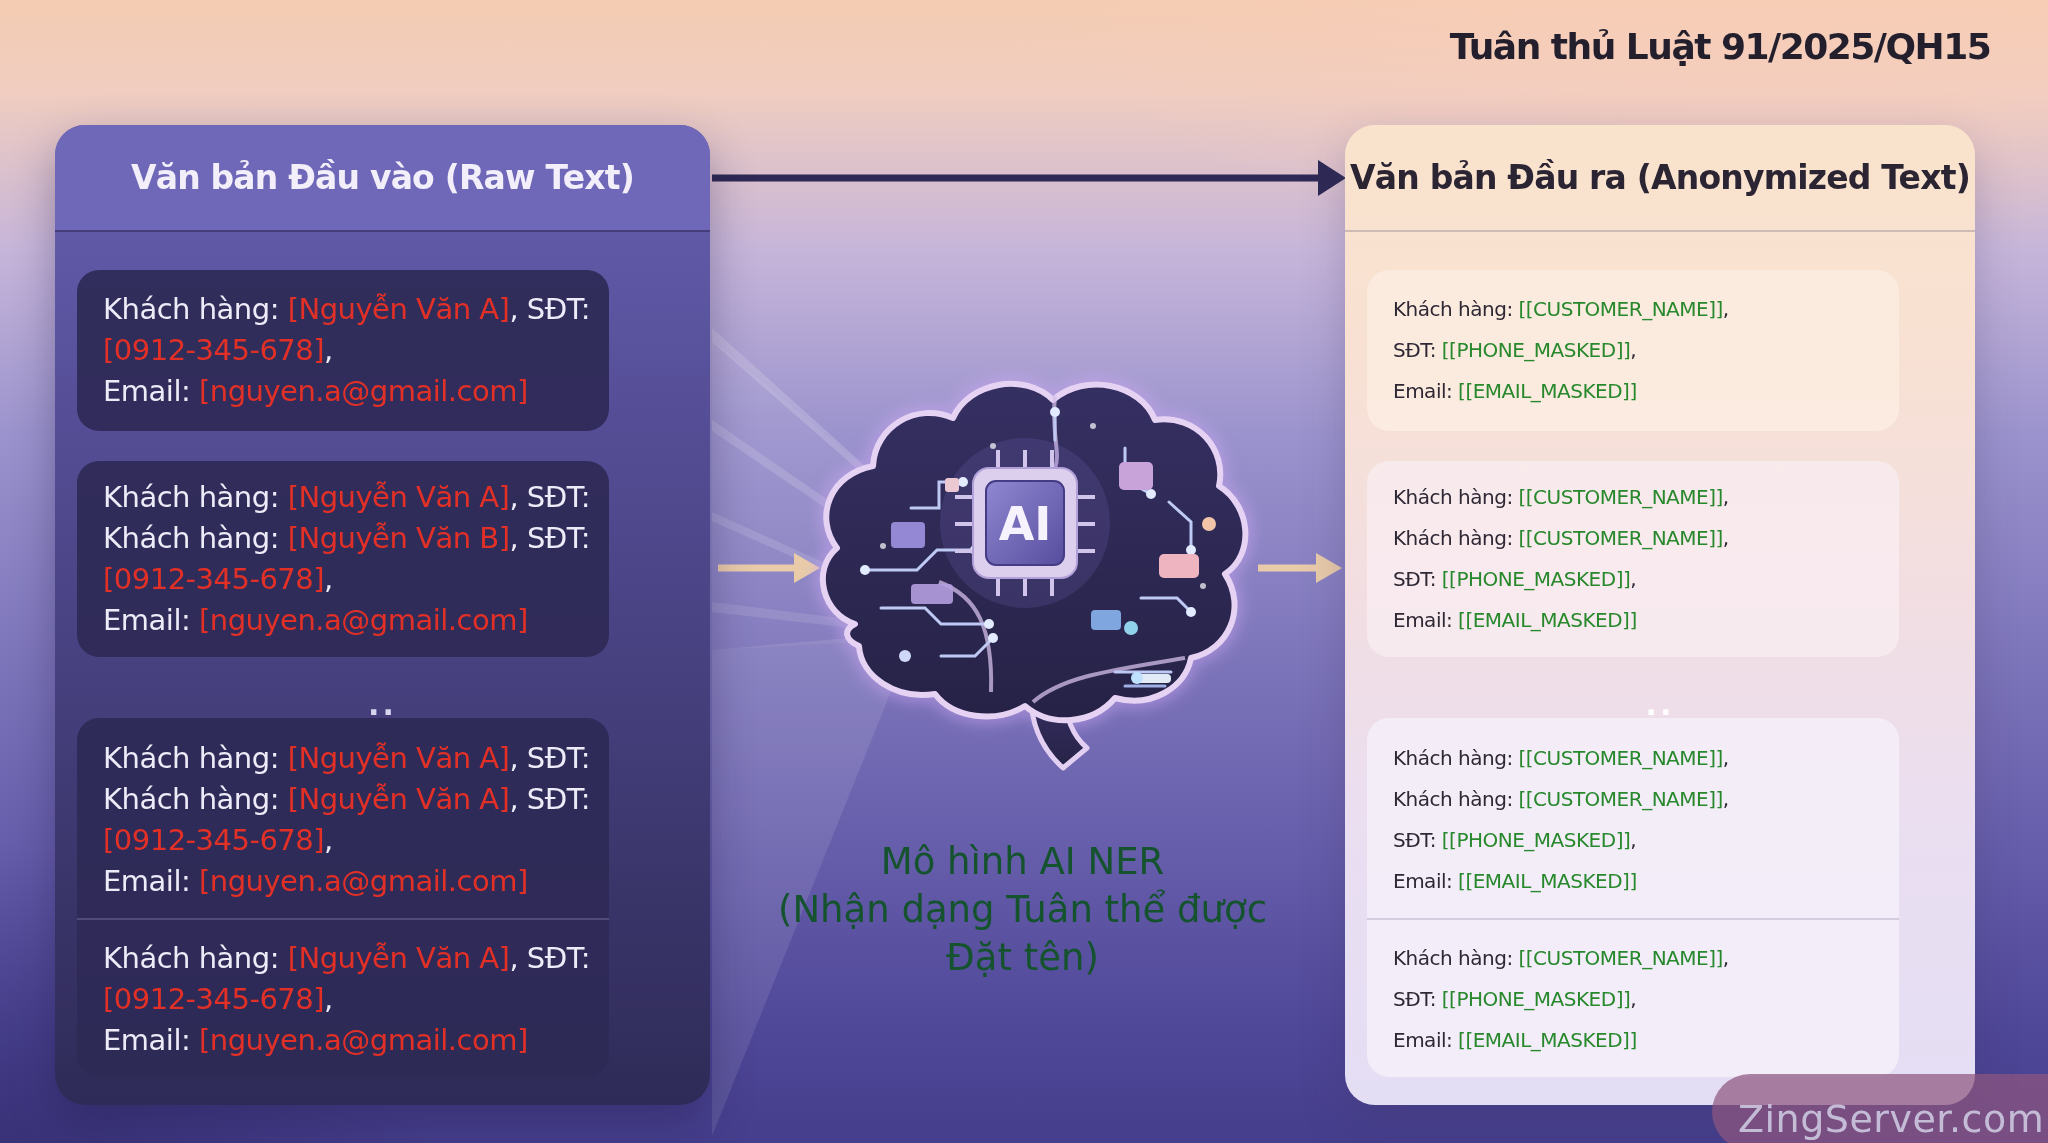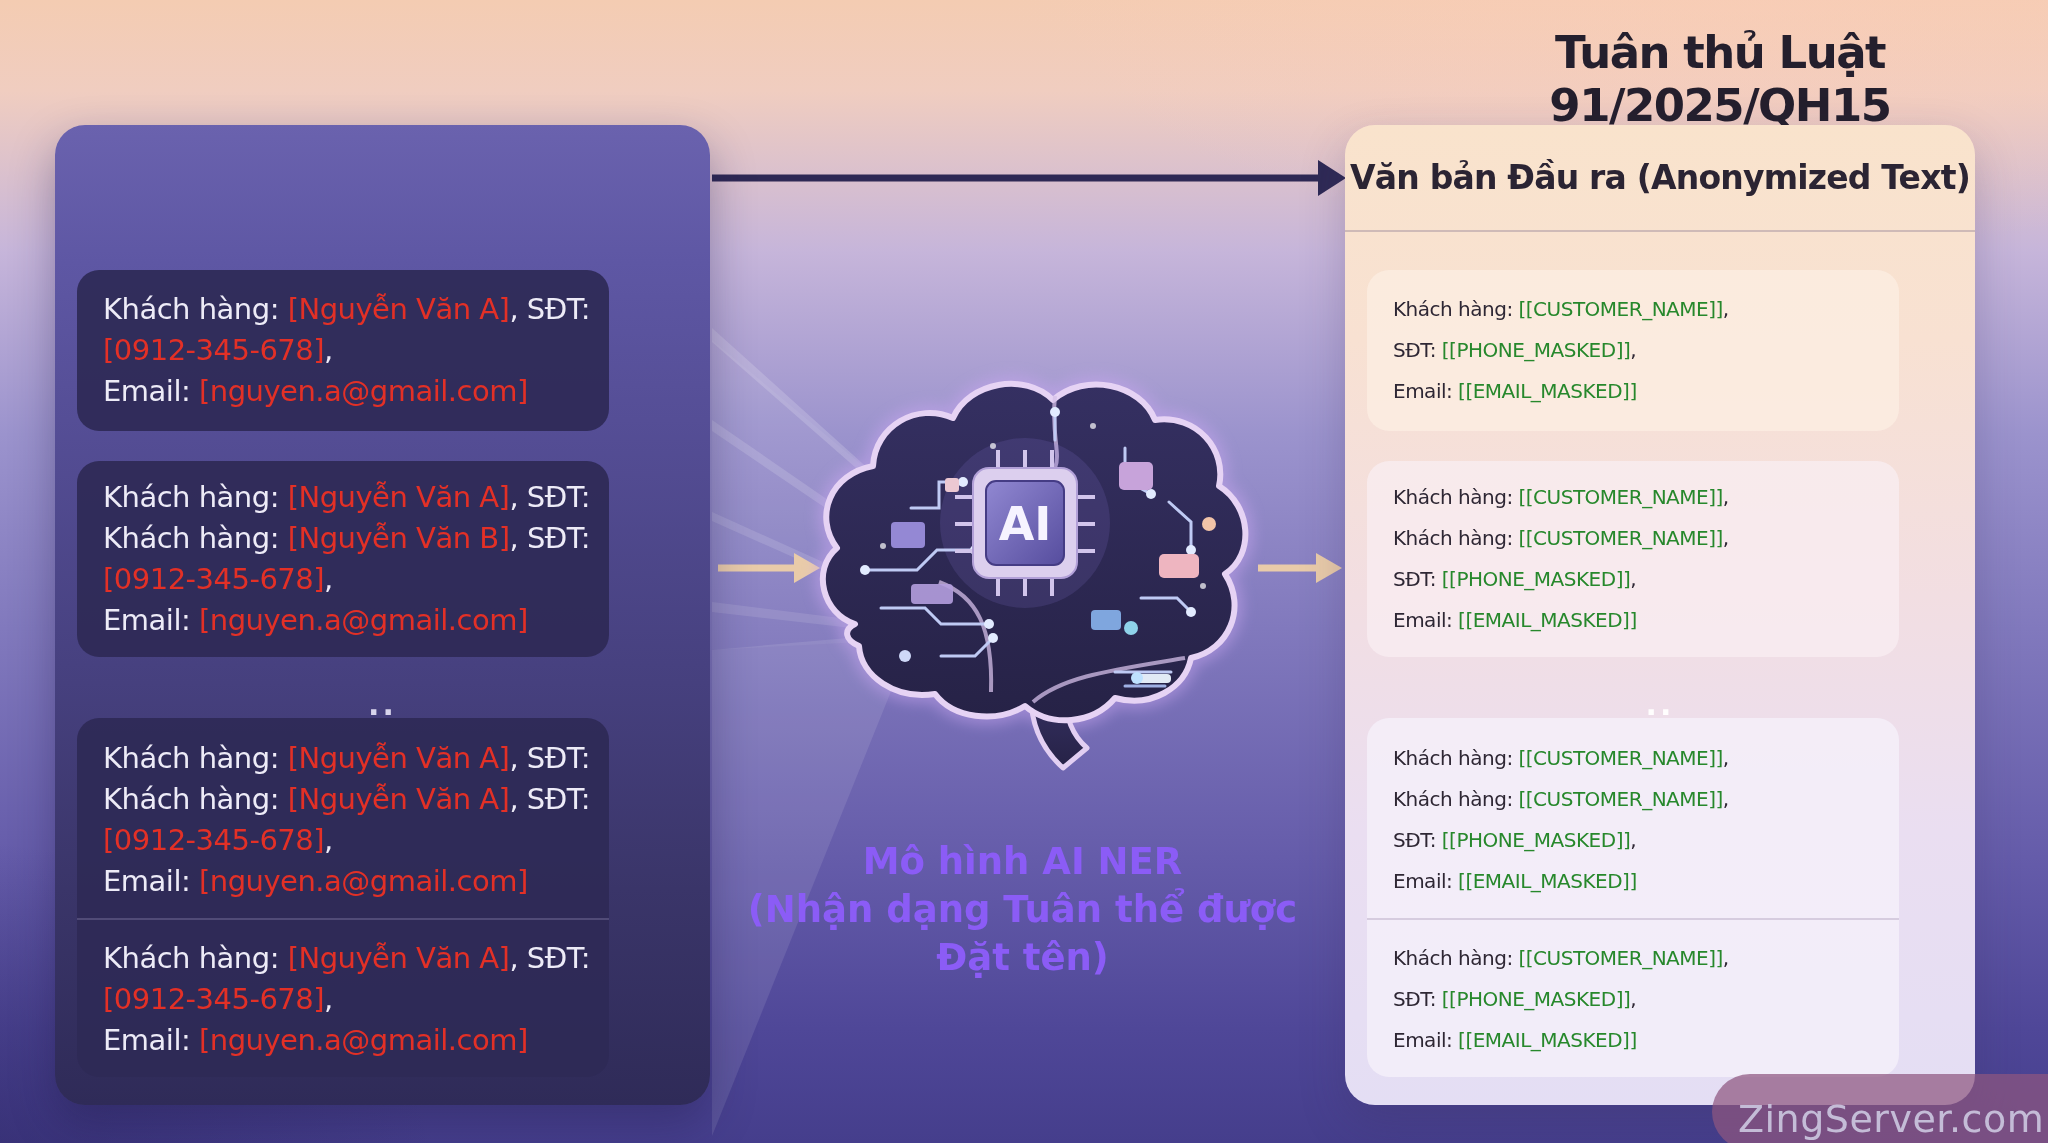--- a/index.html
+++ b/index.html
@@ -10,21 +10,21 @@
   }
   .bg-tint{
     position:absolute;inset:0;pointer-events:none;z-index:0;
     background:
       radial-gradient(1250px 480px at 86% -4%, rgba(252,206,186,0.55), rgba(252,206,186,0) 62%),
       radial-gradient(950px 640px at -4% 104%, rgba(34,28,84,0.45), rgba(34,28,84,0) 55%);
   }
   .fx{position:absolute;left:0;top:0;z-index:1;}
   .law-title{
     position:absolute;top:26px;left:1400px;width:640px;z-index:2;
-    text-align:center;font-size:45px;font-weight:bold;color:#241f2d;letter-spacing:-1.5px;
+    text-align:center;font-size:36px;font-weight:bold;color:#241f2d;letter-spacing:-1.5px;
   }
   .panel{position:absolute;top:125px;height:980px;border-radius:30px;z-index:2;box-sizing:border-box;}
   .left-panel{
     left:55px;width:655px;
     background:linear-gradient(180deg,#6a62ae 0%,#5e57a4 14%,#554e96 30%,#474180 55%,#3a3569 78%,#2f2b58 100%);
     box-shadow:0 18px 44px rgba(28,22,66,0.35);
   }
   .right-panel{
     left:1345px;width:630px;
     background:linear-gradient(180deg,#f9e3cc 0%,#f8e1d2 22%,#f2dee2 48%,#eadef1 72%,#e4def4 100%);
@@ -50,21 +50,21 @@
   .dark .sect + .sect{border-top:2px solid rgba(203,196,235,0.22);padding-top:18px;}
   .lcg .sect + .sect{border-top:2px solid rgba(126,108,148,0.25);padding-top:18px;}
   .pii{color:#e33026;}
   .mask{color:#27882c;}
   .dots{position:absolute;top:562px;left:0;width:100%;text-align:center;font-size:30px;font-weight:bold;letter-spacing:3px;}
   .ldots{color:rgba(233,230,248,0.9);}
   .rdots{color:rgba(255,255,255,0.95);}
   .brain{position:absolute;left:793px;top:356px;z-index:3;}
   .caption{
     position:absolute;left:650px;top:838px;width:745px;z-index:2;
-    text-align:center;color:#8b5cf6;font-size:37px;line-height:48px;font-weight:700;
+    text-align:center;color:#14532d;font-size:37px;line-height:48px;font-weight:400;
   }
   .watermark{
     position:absolute;left:1712px;top:1074px;width:348px;height:76px;z-index:5;
     background:rgba(142,86,128,0.72);border-radius:38px 0 0 38px;
     display:flex;align-items:center;padding-left:26px;box-sizing:border-box;
   }
   .watermark span{font-size:38px;color:rgba(203,198,222,0.92);letter-spacing:0.5px;margin-top:13px;}
 </style>
 </head>
 <body>
@@ -90,20 +90,23 @@
   </g>
   <g>
     <line x1="1258" y1="568" x2="1316" y2="568" stroke="#e9cba9" stroke-width="7"></line>
     <polygon points="1316,553 1342,568 1316,583" fill="#e9cba9"></polygon>
   </g>
 </svg>
 
 <div class="law-title">Tuân thủ Luật 91/2025/QH15</div>
 
 <section class="panel left-panel">
+  <header class="panel-header lp-header">
+    <span>Văn bản Đầu vào (Raw Text)</span>
+  </header>
   <div class="card dark c1">
       <div class="tline"><span>Khách hàng: </span><span class="pii">[Nguyễn Văn A]</span><span>, SĐT:</span></div>
       <div class="tline"><span class="pii">[0912-345-678]</span><span>,</span></div>
       <div class="tline"><span>Email: </span><span class="pii">[nguyen.a@gmail.com]</span></div>
     </div>
   <div class="card dark c2">
       <div class="tline"><span>Khách hàng: </span><span class="pii">[Nguyễn Văn A]</span><span>, SĐT:</span></div>
       <div class="tline"><span>Khách hàng: </span><span class="pii">[Nguyễn Văn B]</span><span>, SĐT:</span></div>
       <div class="tline"><span class="pii">[0912-345-678]</span><span>,</span></div>
       <div class="tline"><span>Email: </span><span class="pii">[nguyen.a@gmail.com]</span></div>

